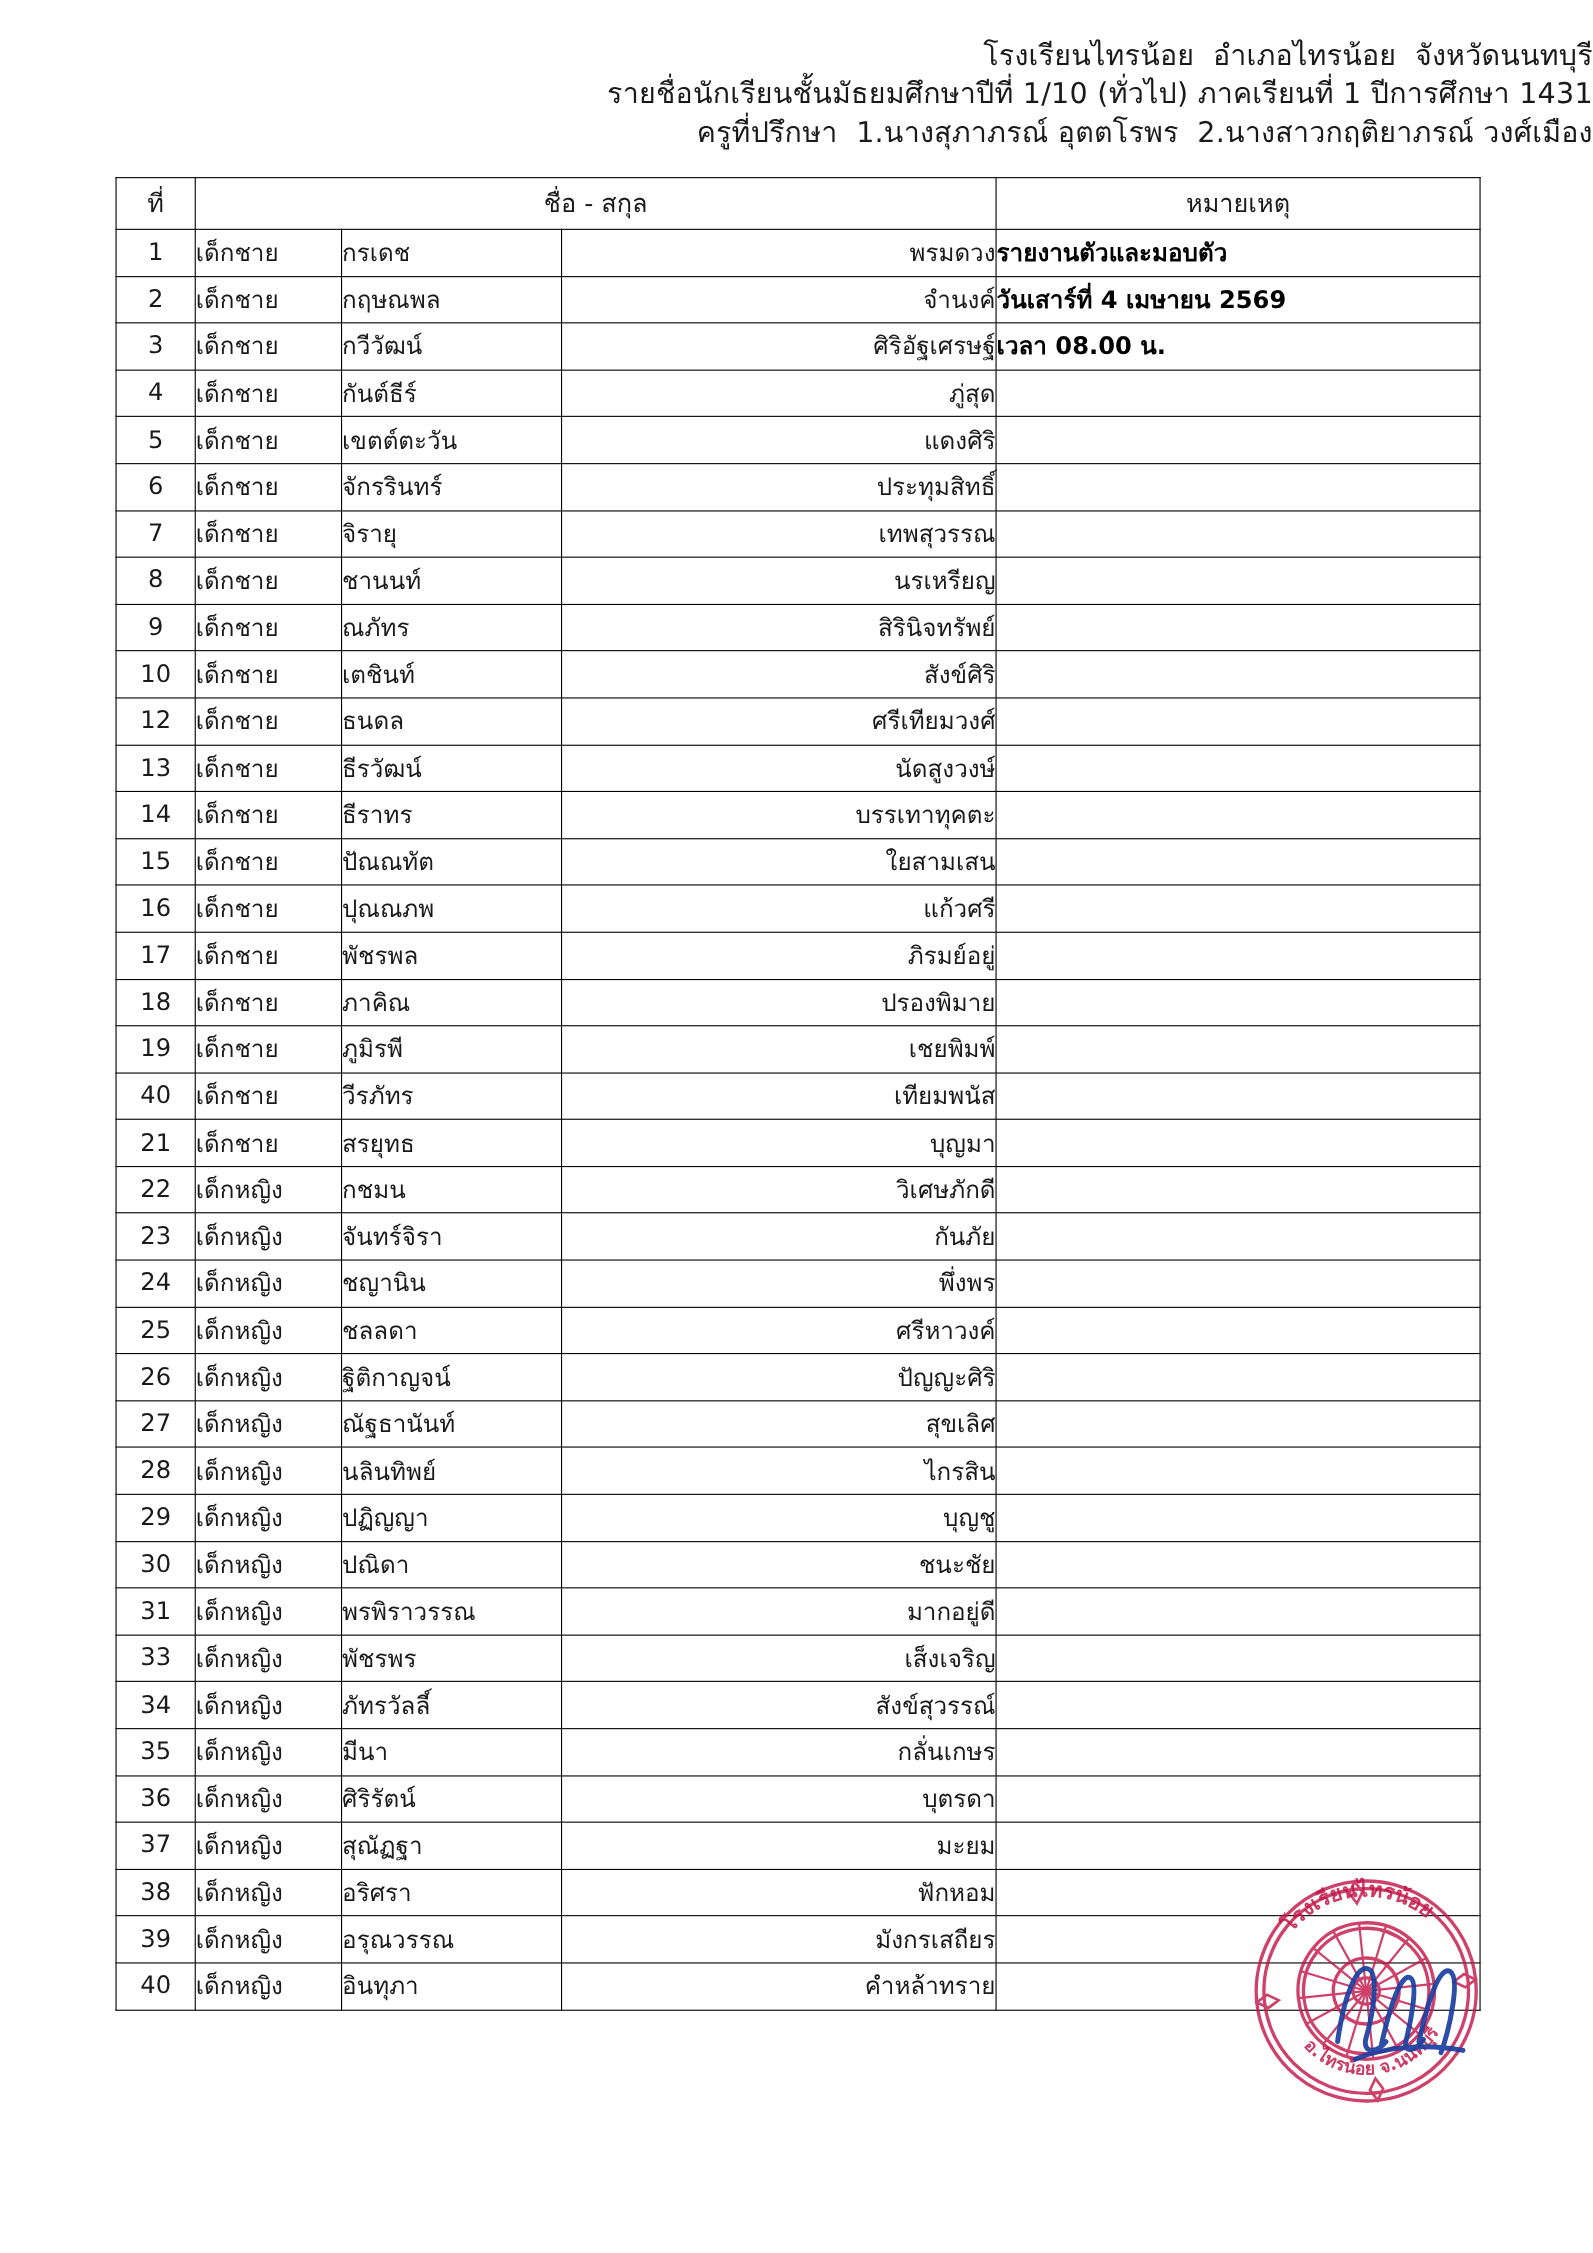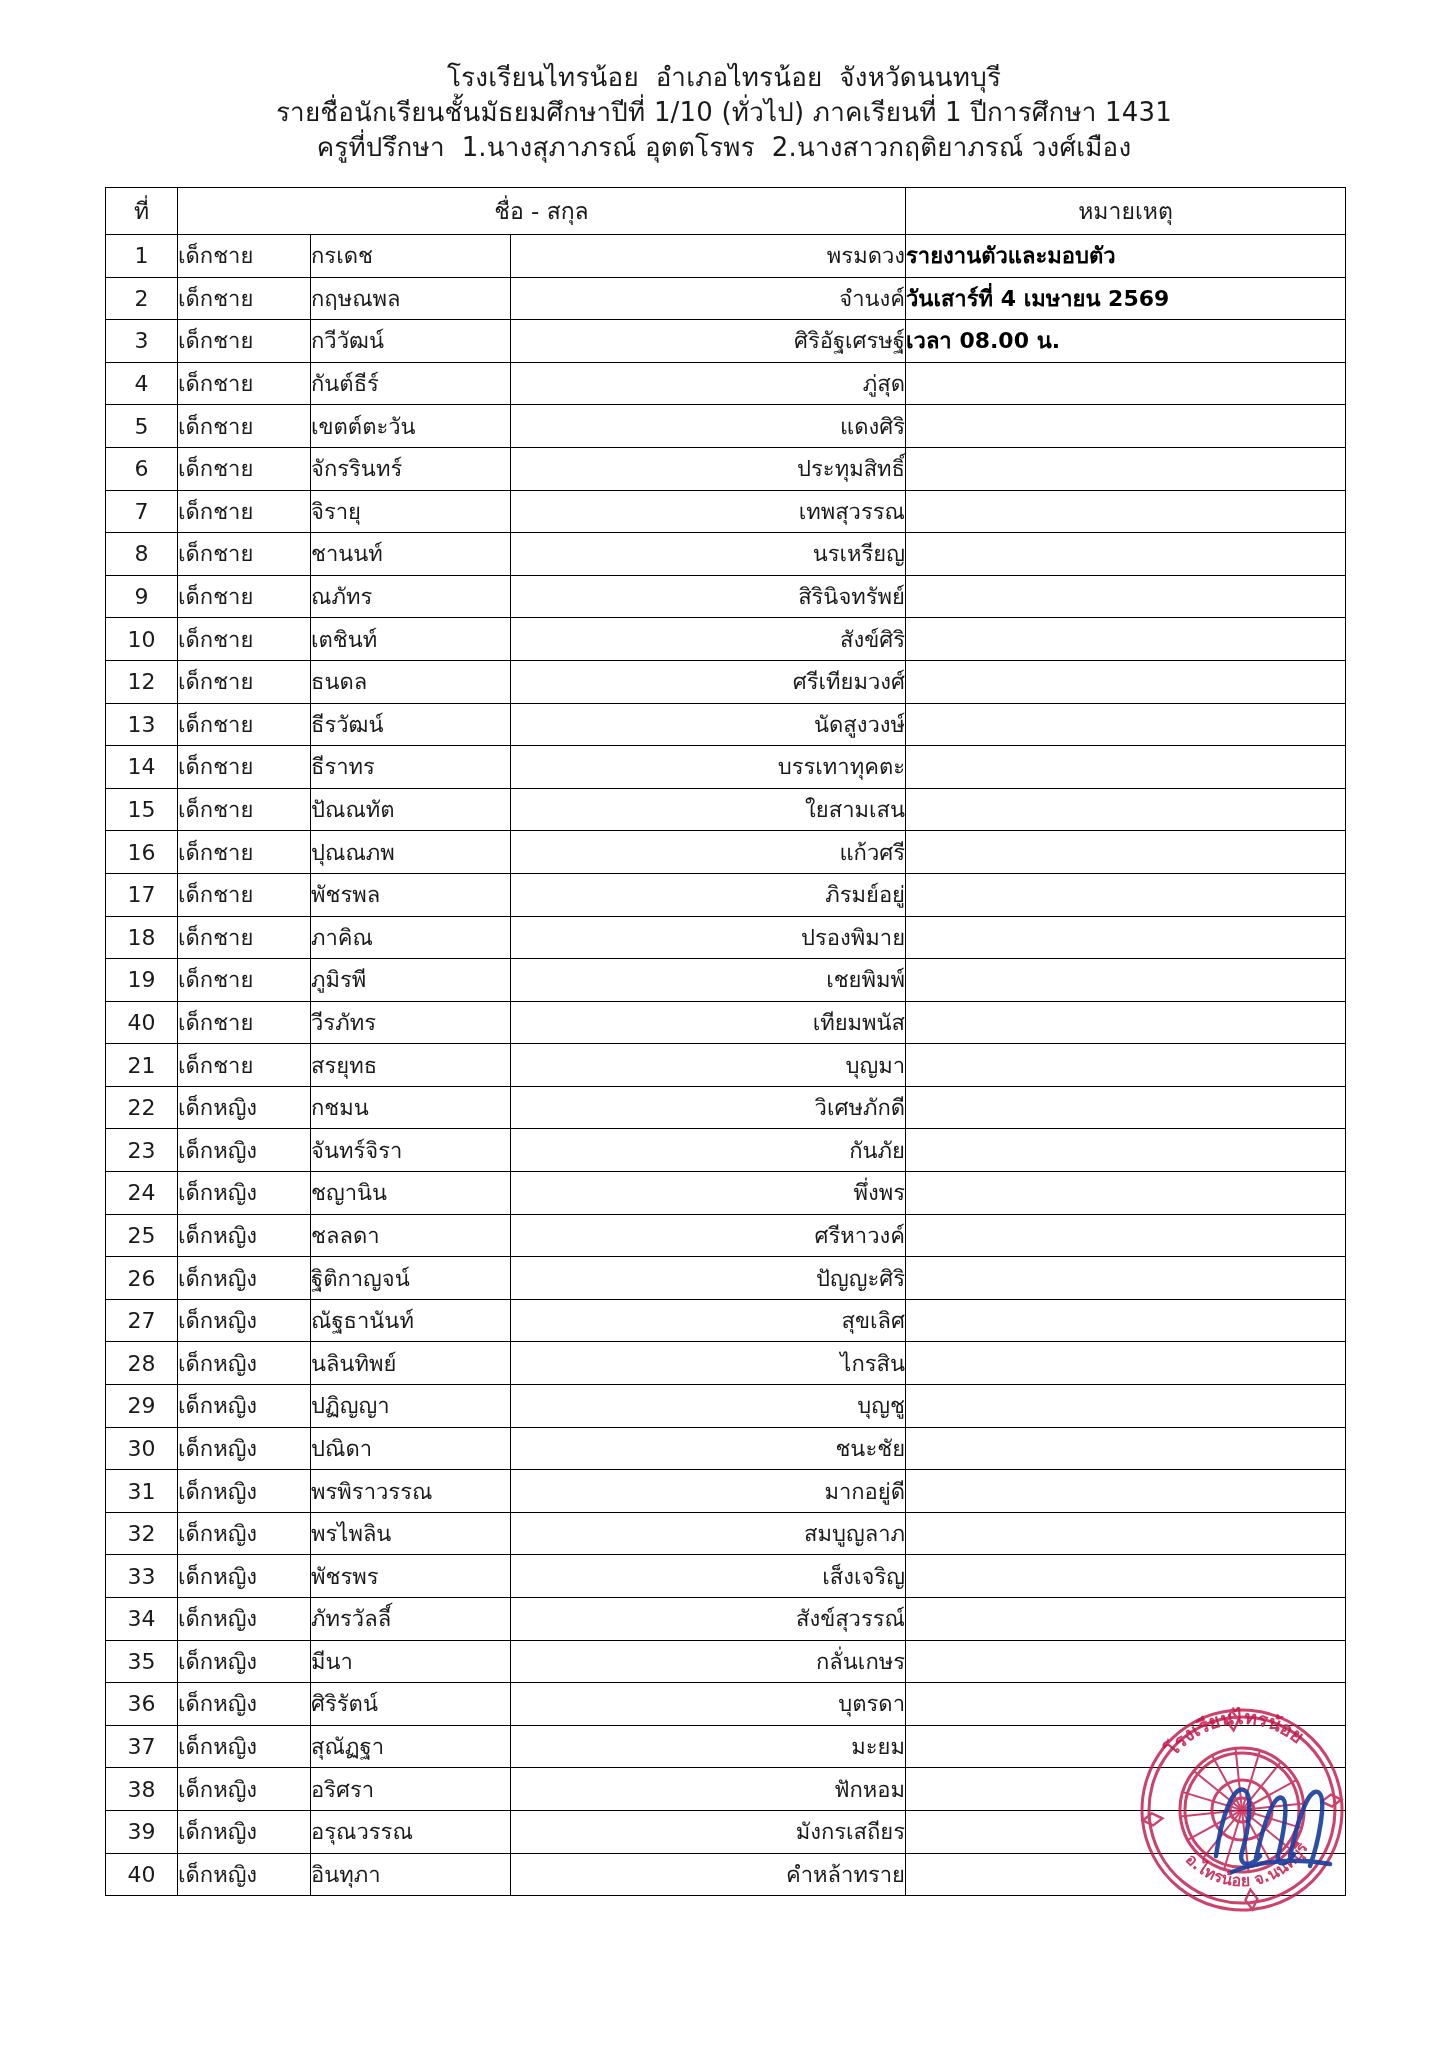--- a/index.html
+++ b/index.html
@@ -9,21 +9,21 @@
     background:#ffffff;
     font-family:"DejaVu Sans","Liberation Sans",sans-serif;
     color:#1a1a1a;
     position:relative;
     overflow:hidden;
   }
 
   .page { position:relative; width:1448px; height:2048px; padding:0; }
 
   
-  .heading { text-align:center; padding-top:60px; }
+  .heading { text-align:right; padding-top:34px; }
   .heading .line {
     font-size:26px;
     line-height:35px;
     font-weight:400;
     letter-spacing:0.2px;
     white-space:pre;
   }
 
   
   .table-wrap { margin:22px 105px 0 105px; }
@@ -308,27 +308,20 @@
             <td class="c-title nb-r">เด็กหญิง</td>
             <td class="c-first nb-l nb-r">ปณิดา</td>
             <td class="c-last nb-l">ชนะชัย</td>
             <td class="c-note plain"></td>
           </tr>
           <tr>
             <td class="c-no">31</td>
             <td class="c-title nb-r">เด็กหญิง</td>
             <td class="c-first nb-l nb-r">พรพิราวรรณ</td>
             <td class="c-last nb-l">มากอยู่ดี</td>
-            <td class="c-note plain"></td>
-          </tr>
-          <tr>
-            <td class="c-no">32</td>
-            <td class="c-title nb-r">เด็กหญิง</td>
-            <td class="c-first nb-l nb-r">พรไพลิน</td>
-            <td class="c-last nb-l">สมบูญลาภ</td>
             <td class="c-note plain"></td>
           </tr>
           <tr>
             <td class="c-no">33</td>
             <td class="c-title nb-r">เด็กหญิง</td>
             <td class="c-first nb-l nb-r">พัชรพร</td>
             <td class="c-last nb-l">เส็งเจริญ</td>
             <td class="c-note plain"></td>
           </tr>
           <tr>

